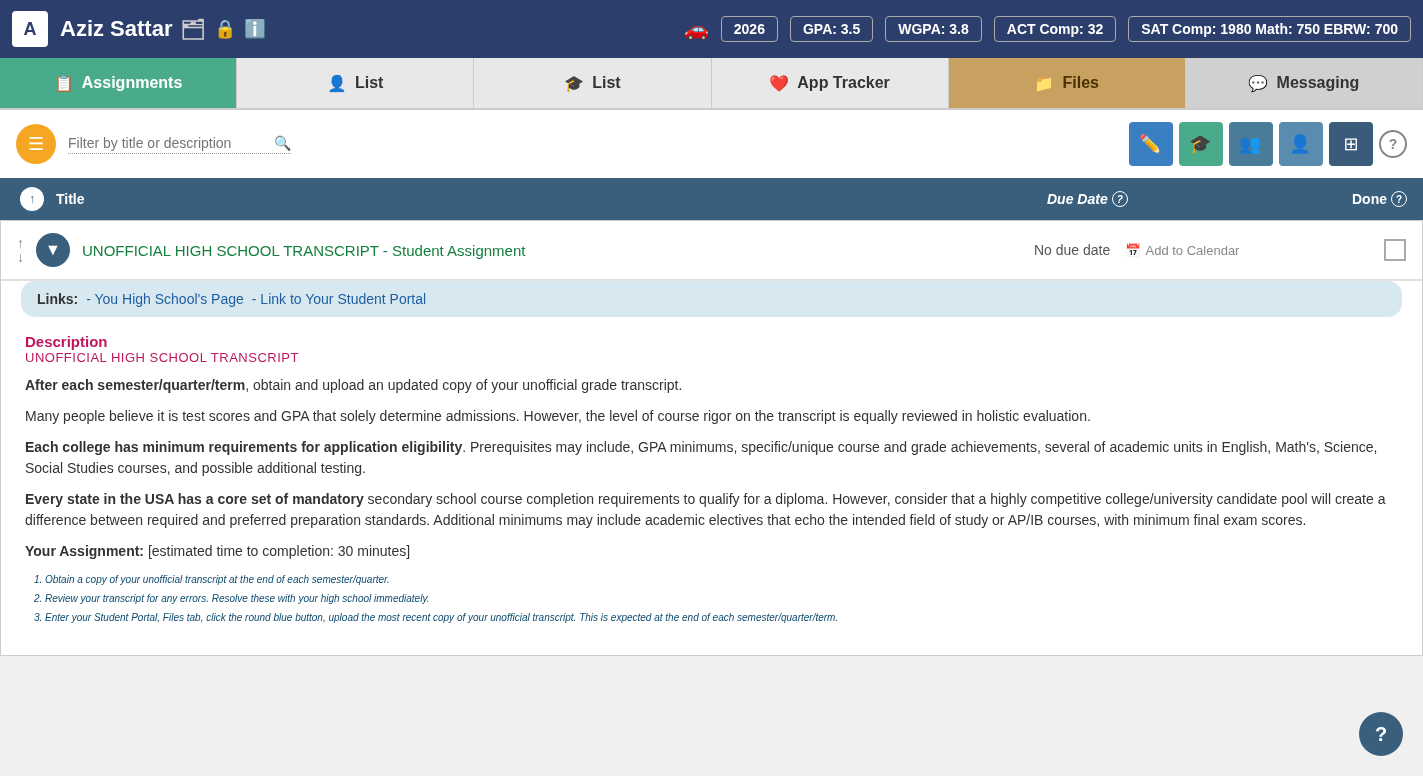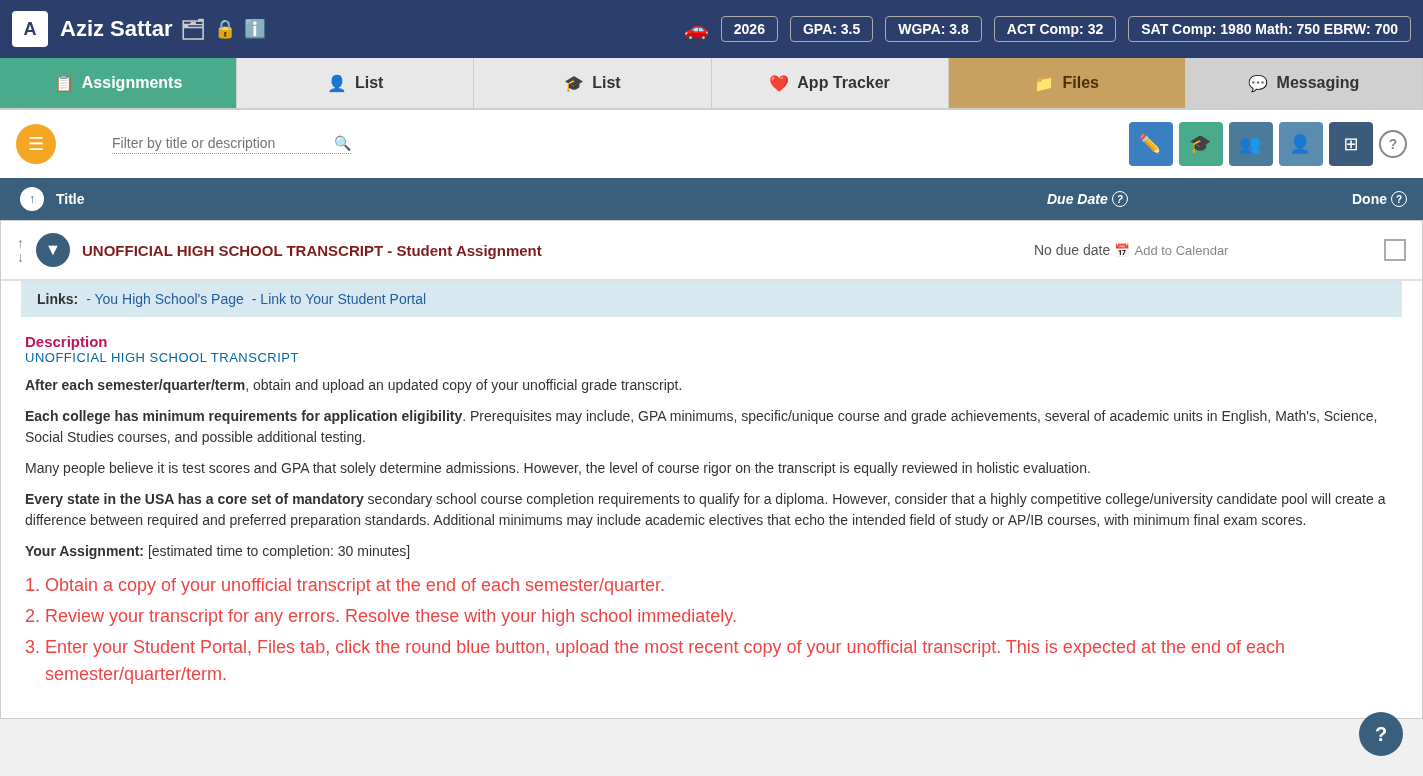--- a/index.html
+++ b/index.html
@@ -83,22 +83,21 @@
       border-radius: 50%;
       background: #f5a623;
       display: flex; align-items: center; justify-content: center;
       cursor: pointer;
       color: white; font-size: 18px;
     }
     .filter-input-wrapper {
       display: flex; align-items: center;
       border-bottom: 1px dotted #999;
       padding-bottom: 2px;
-      gap: 22px;
-      margin-left: 44px;
+      gap: 6px;
     }
     .filter-input {
       border: none; outline: none;
       font-size: 14px; color: #666;
       width: 200px;
       background: transparent;
     }
     .filter-spacer { flex: 1; }
     .toolbar-icons {
       display: flex; gap: 6px; align-items: center;
@@ -182,27 +181,27 @@
       border-radius: 50%;
       background: #3a5f7d;
       color: white;
       display: flex; align-items: center; justify-content: center;
       font-size: 16px;
       cursor: pointer;
       flex-shrink: 0;
     }
     .assignment-title {
       flex: 1;
-      font-weight: bold;
+      font-weight: normal;
       font-size: 15px;
-      color: #7f1d1d;
+      color: #15803d;
     }
     .due-date-area {
       width: 280px;
-      display: flex; align-items: center; gap: 4px;
+      display: flex; align-items: center; gap: 15px;
       color: #555;
     }
     .add-to-cal {
       display: flex; align-items: center; gap: 4px;
       color: #888; font-size: 13px;
     }
     .done-checkbox {
       width: 80px;
       display: flex; align-items: center; justify-content: flex-end;
     }
@@ -217,52 +216,54 @@
       border-top: 1px solid #e0e0e0;
       padding: 0 20px 20px 20px;
     }
     .links-bar {
       background: #d8e8f0;
       padding: 10px 16px;
       margin-bottom: 16px;
       display: flex; align-items: center; gap: 8px;
       font-size: 14px;
       color: #333;
+      border-radius: 14px;
     }
     .links-bar .links-label { font-weight: bold; }
     .links-bar a { color: #2060a0; text-decoration: none; }
 
     .description-section { padding: 0 4px; }
     .description-heading {
       font-weight: bold;
       font-size: 15px;
       color: #be185d;
     }
     .desc-subtitle {
       font-size: 13px;
-      color: #0369a1;
+      color: #be185d;
       margin-bottom: 10px;
       letter-spacing: 0.5px;
     }
     .desc-para {
       font-size: 14px;
       color: #333;
       margin-bottom: 10px;
       line-height: 1.5;
     }
     .desc-para strong { font-weight: bold; }
     .desc-list {
       margin-left: 20px;
       margin-bottom: 10px;
     }
     .desc-list li {
-      font-size: 18px;
-      color: #ef4444;
+      font-size: 10px;
+      color: #0c4a6e;
       margin-bottom: 4px;
       line-height: 1.5;
+      font-style: italic;
     }
 
     
     .help-fab {
       position: fixed;
       bottom: 20px; right: 20px;
       width: 44px; height: 44px;
       background: #3a5f7d;
       border-radius: 50%;
       display: flex; align-items: center; justify-content: center;
@@ -376,24 +377,24 @@
       <a href="#">- You High School's Page</a>
       <a href="#">- Link to Your Student Portal</a>
     </div>
 
     <div class="description-section">
       <div class="description-heading">Description</div>
       <div class="desc-subtitle">UNOFFICIAL HIGH SCHOOL TRANSCRIPT</div>
       <p class="desc-para">
         <strong>After each semester/quarter/term</strong><span>, obtain and upload an updated copy of your unofficial grade transcript.</span>
       </p>
+      <p class="desc-para">Many people believe it is test scores and GPA that solely determine admissions. However, the level of course rigor on the transcript is equally reviewed in holistic evaluation.</p>
       <p class="desc-para">
         <strong>Each college has minimum requirements for application eligibility</strong><span>. Prerequisites may include, GPA minimums, specific/unique course and grade achievements, several of academic units in English, Math's, Science, Social Studies courses, and possible additional testing.</span>
       </p>
-      <p class="desc-para">Many people believe it is test scores and GPA that solely determine admissions. However, the level of course rigor on the transcript is equally reviewed in holistic evaluation.</p>
       <p class="desc-para">
         <strong>Every state in the USA has a core set of mandatory</strong><span> secondary school course completion requirements to qualify for a diploma. However, consider that a highly competitive college/university candidate pool will create a difference between required and preferred preparation standards. Additional minimums may include academic electives that echo the intended field of study or AP/IB courses, with minimum final exam scores.</span>
       </p>
       <p class="desc-para">
         <strong>Your Assignment:</strong><span> [estimated time to completion: 30 minutes]</span>
       </p>
       <ol class="desc-list">
         <li>Obtain a copy of your unofficial transcript at the end of each semester/quarter.</li>
         <li>Review your transcript for any errors. Resolve these with your high school immediately.</li>
         <li>Enter your Student Portal, Files tab, click the round blue button, upload the most recent copy of your unofficial transcript. This is expected at the end of each semester/quarter/term.</li>

